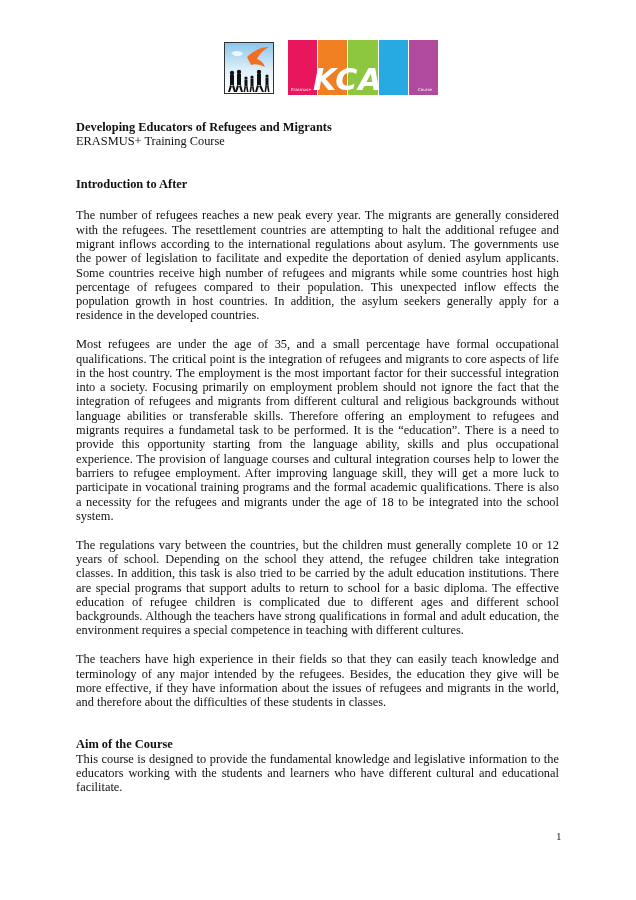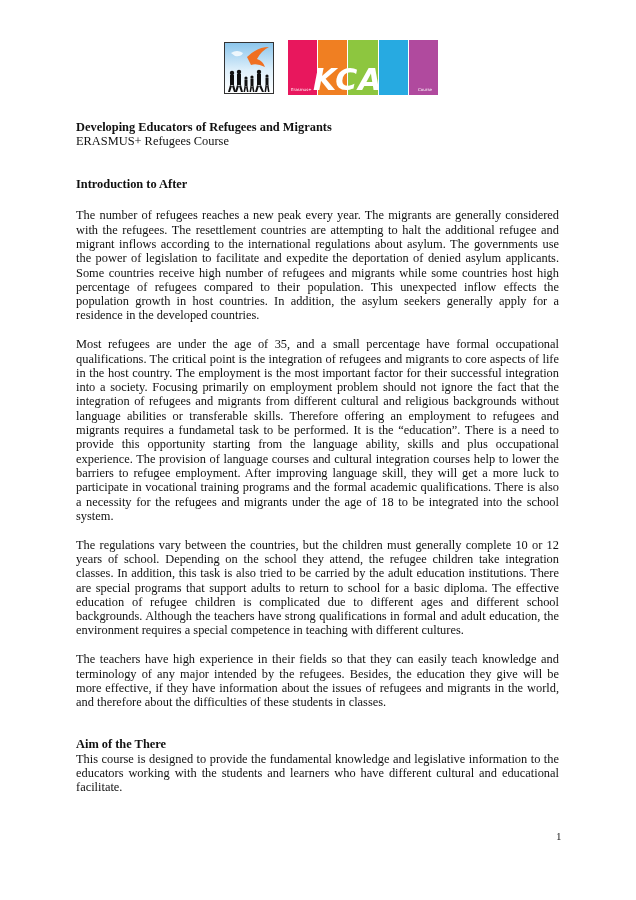--- a/index.html
+++ b/index.html
@@ -82,35 +82,35 @@
       <div class="kca-stripe" style="background:#27aae1;"></div>
       <div class="kca-stripe" style="background:#b04a9e; margin-right:0;"></div>
       <span class="kca-letters">KCA</span>
       <span class="kca-small" style="left:3px;">Erasmus+</span>
       <span class="kca-small" style="right:6px;">Course</span>
     </div>
   </div>
 
   <div class="content">
     <p class="bold">Developing Educators of Refugees and Migrants</p>
-    <p>ERASMUS+ Refugees Course</p>
+    <p>ERASMUS+ Training Course</p>
 
     <div class="gap-title"></div>
 
     <p class="bold">Introduction to After</p>
     <div class="gap-heading"></div>
 
     <p>The number of refugees reaches a new peak every year. The migrants are generally considered with the refugees. The resettlement countries are attempting to halt the additional refugee and migrant inflows according to the international regulations about asylum. The governments use the power of legislation to facilitate and expedite the deportation of denied asylum applicants. Some countries receive high number of refugees and migrants while some countries host high percentage of refugees compared to their population. This unexpected inflow effects the population growth in host countries. In addition, the asylum seekers generally apply for a residence in the developed countries.</p>
     <div class="gap-para"></div>
     <p>Most refugees are under the age of 35, and a small percentage have formal occupational qualifications. The critical point is the integration of refugees and migrants to core aspects of life in the host country. The employment is the most important factor for their successful integration into a society. Focusing primarily on employment problem should not ignore the fact that the integration of refugees and migrants from different cultural and religious backgrounds without language abilities or transferable skills. Therefore offering an employment to refugees and migrants requires a fundametal task to be performed. It is the “education”. There is a need to provide this opportunity starting from the language ability, skills and plus occupational experience. The provision of language courses and cultural integration courses help to lower the barriers to refugee employment. After improving language skill, they will get a more luck to participate in vocational training programs and the formal academic qualifications. There is also a necessity for the refugees and migrants under the age of 18 to be integrated into the school system.</p>
     <div class="gap-para"></div>
     <p>The regulations vary between the countries, but the children must generally complete 10 or 12 years of school. Depending on the school they attend, the refugee children take integration classes. In addition, this task is also tried to be carried by the adult education institutions. There are special programs that support adults to return to school for a basic diploma. The effective education of refugee children is complicated due to different ages and different school backgrounds. Although the teachers have strong qualifications in formal and adult education, the environment requires a special competence in teaching with different cultures.</p>
     <div class="gap-para"></div>
     <p>The teachers have high experience in their fields so that they can easily teach knowledge and terminology of any major intended by the refugees. Besides, the education they give will be more effective, if they have information about the issues of refugees and migrants in the world, and therefore about the difficulties of these students in classes.</p>
 
     <div class="gap-aim"></div>
 
-    <p class="bold">Aim of the There</p>
+    <p class="bold">Aim of the Course</p>
     <p>This course is designed to provide the fundamental knowledge and legislative information to the educators working with the students and learners who have different cultural and educational facilitate.</p>
   </div>
 
   <div class="page-number">1</div>
 </div>
 
 </body></html>

